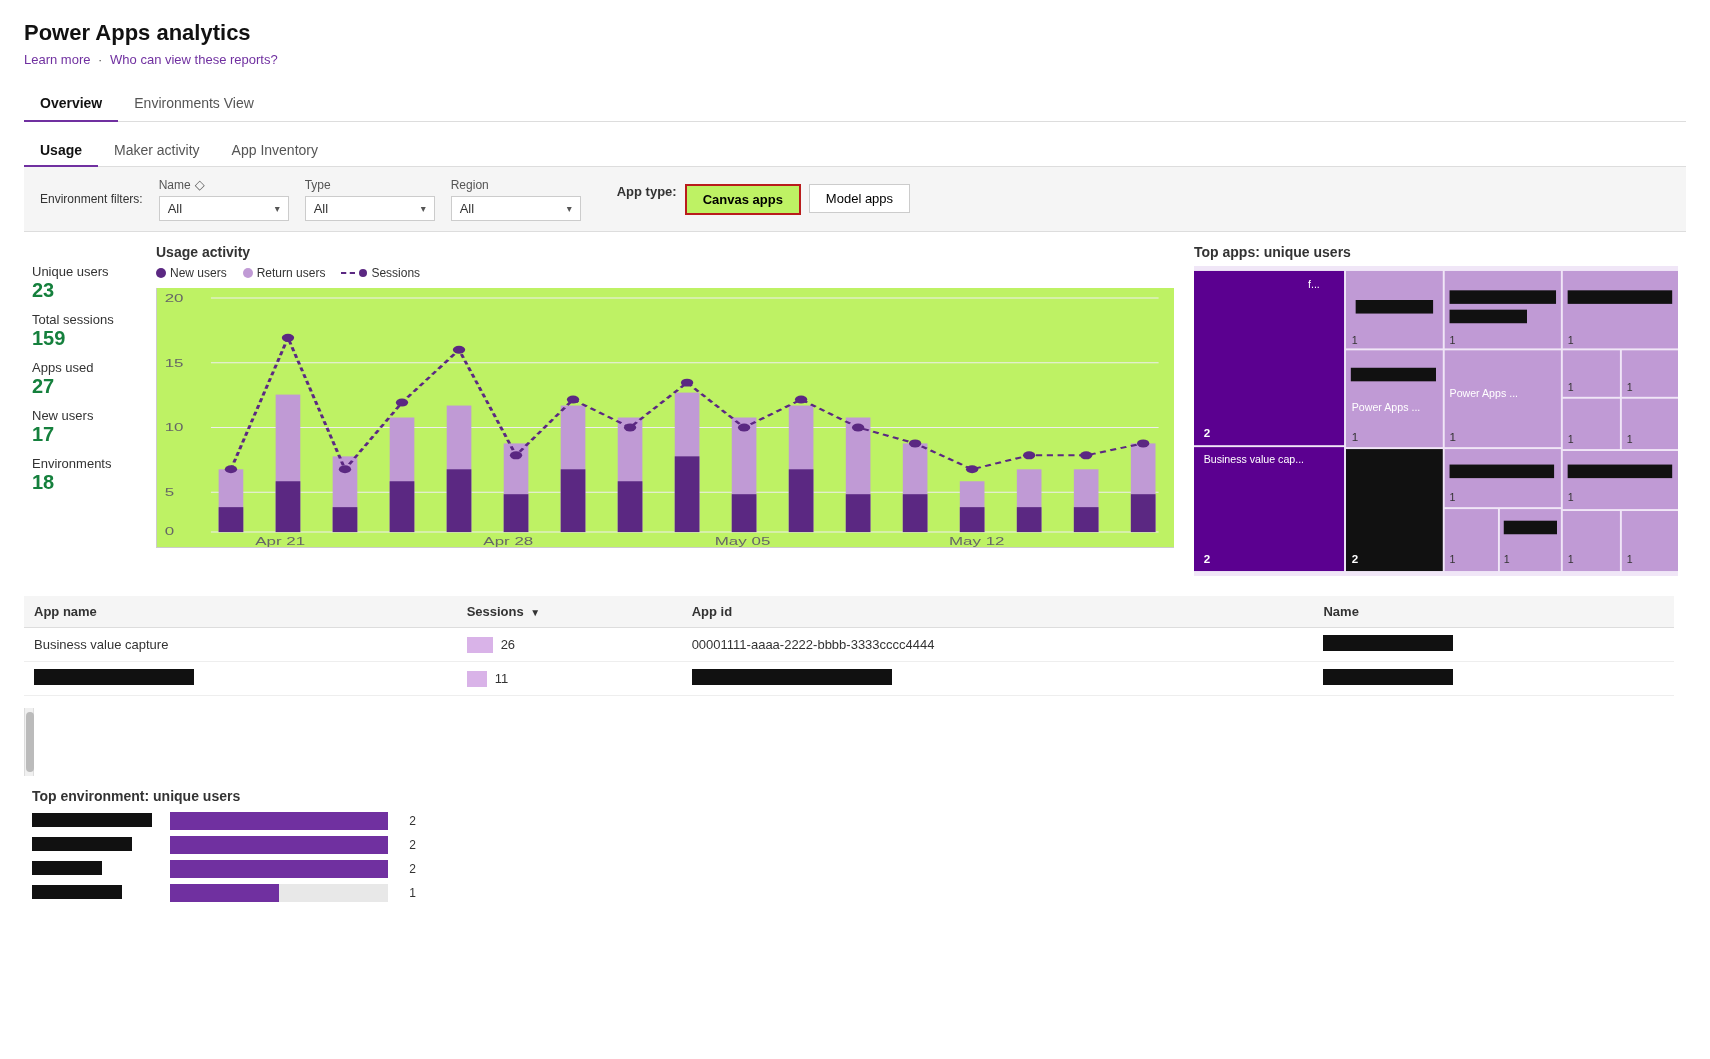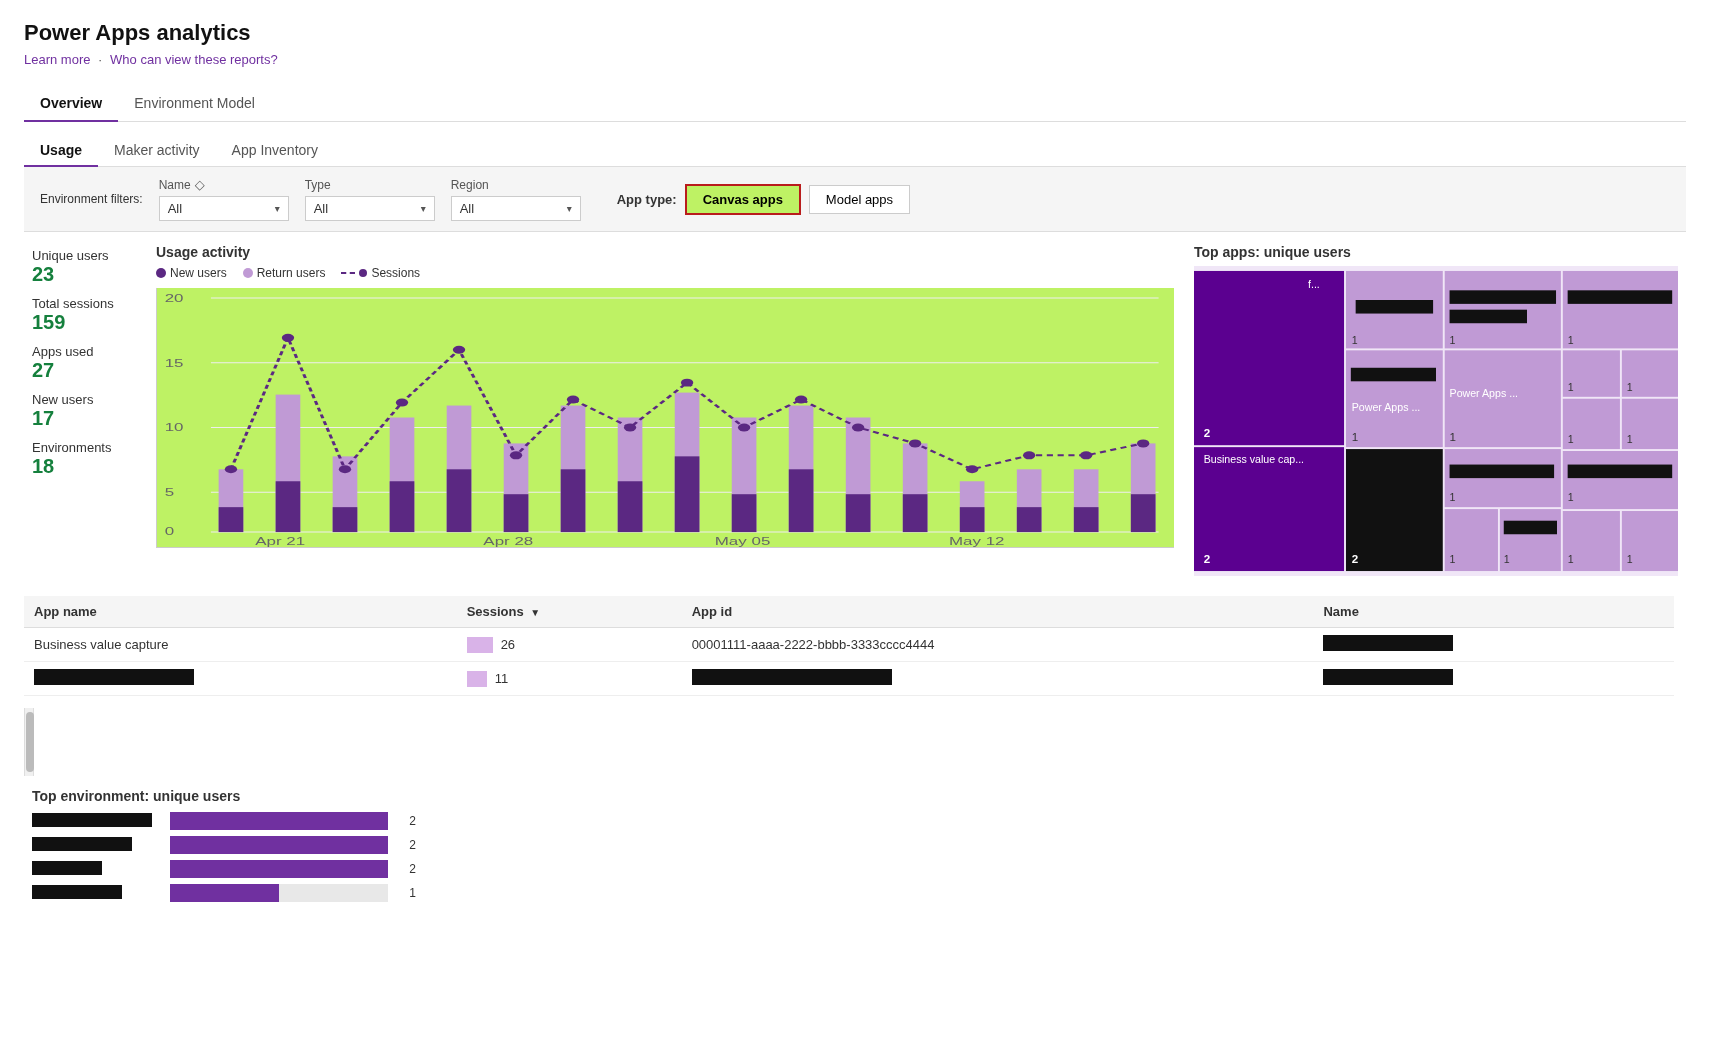--- a/index.html
+++ b/index.html
@@ -21,27 +21,27 @@
     .sub-tab { padding: 8px 16px; font-size: 14px; cursor: pointer; color: #555; position: relative; }
     .sub-tab.active { color: #111; font-weight: 600; }
     .sub-tab.active::after { content: ''; position: absolute; bottom: -1px; left: 0; right: 0; height: 2px; background: #7030a0; }
 
     .filter-bar { background: #f5f5f5; padding: 10px 16px; display: flex; align-items: center; gap: 16px; border-bottom: 1px solid #ddd; flex-wrap: wrap; }
     .filter-label { font-weight: 400; font-size: 12px; white-space: nowrap; }
     .filter-group { display: flex; flex-direction: column; gap: 4px; }
     .filter-group-label { font-size: 12px; color: #555; display: flex; align-items: center; gap: 4px; }
     .filter-select { display: flex; align-items: center; background: #fff; border: 1px solid #ccc; padding: 4px 8px; min-width: 130px; cursor: pointer; font-size: 13px; justify-content: space-between; }
     .filter-select .chevron { font-size: 10px; color: #555; }
-    .app-type-group { display: flex; align-items: center; gap: 8px; margin-left: 20px; }
+    .app-type-group { display: flex; align-items: flex-start; gap: 8px; margin-left: 20px; }
     .app-type-label { font-size: 13px; font-weight: 700; }
     .app-type-btn { padding: 6px 16px; border: 1px solid #ccc; background: #fff; cursor: pointer; font-size: 13px; }
     .app-type-btn.active { background: #bef264; border: 2px solid #b91c1c; font-weight: 600; }
 
     .main-content { display: flex; gap: 0; margin-top: 12px; }
-    .left-stats { min-width: 120px; padding: 4px 8px; display: flex; flex-direction: column; gap: 10px; }
+    .left-stats { min-width: 120px; padding: 4px 8px; display: flex; flex-direction: column; gap: 10px; margin-top: 16px; }
     .stat-item { }
     .stat-name { font-size: 13px; color: #333; }
     .stat-value { font-size: 20px; font-weight: 700; color: #15803d; }
 
     .center-chart { flex: 1; padding: 0 12px; min-width: 400px; }
     .chart-title { font-size: 14px; font-weight: 600; margin-bottom: 6px; }
     .chart-legend { display: flex; gap: 16px; margin-bottom: 8px; font-size: 12px; align-items: center; }
     .legend-dot { width: 10px; height: 10px; border-radius: 50%; display: inline-block; margin-right: 4px; }
     .legend-dash { width: 14px; height: 0; border-top: 2px dashed #5b2882; display: inline-block; margin-right: 4px; vertical-align: middle; }
     .legend-item { display: flex; align-items: center; }
@@ -80,21 +80,21 @@
 
   <div class="page-title">Power Apps analytics</div>
   <div class="page-links">
     <a>Learn more</a>
     <span> · </span>
     <a>Who can view these reports?</a>
   </div>
 
   <div class="top-tabs">
     <div class="top-tab active">Overview</div>
-    <div class="top-tab">Environment Model</div>
+    <div class="top-tab">Environments View</div>
   </div>
 
   <div class="sub-tabs">
     <div class="sub-tab active">Usage</div>
     <div class="sub-tab">Maker activity</div>
     <div class="sub-tab">App Inventory</div>
   </div>
 
   <div class="filter-bar">
     <div class="filter-label">Environment filters:</div>

